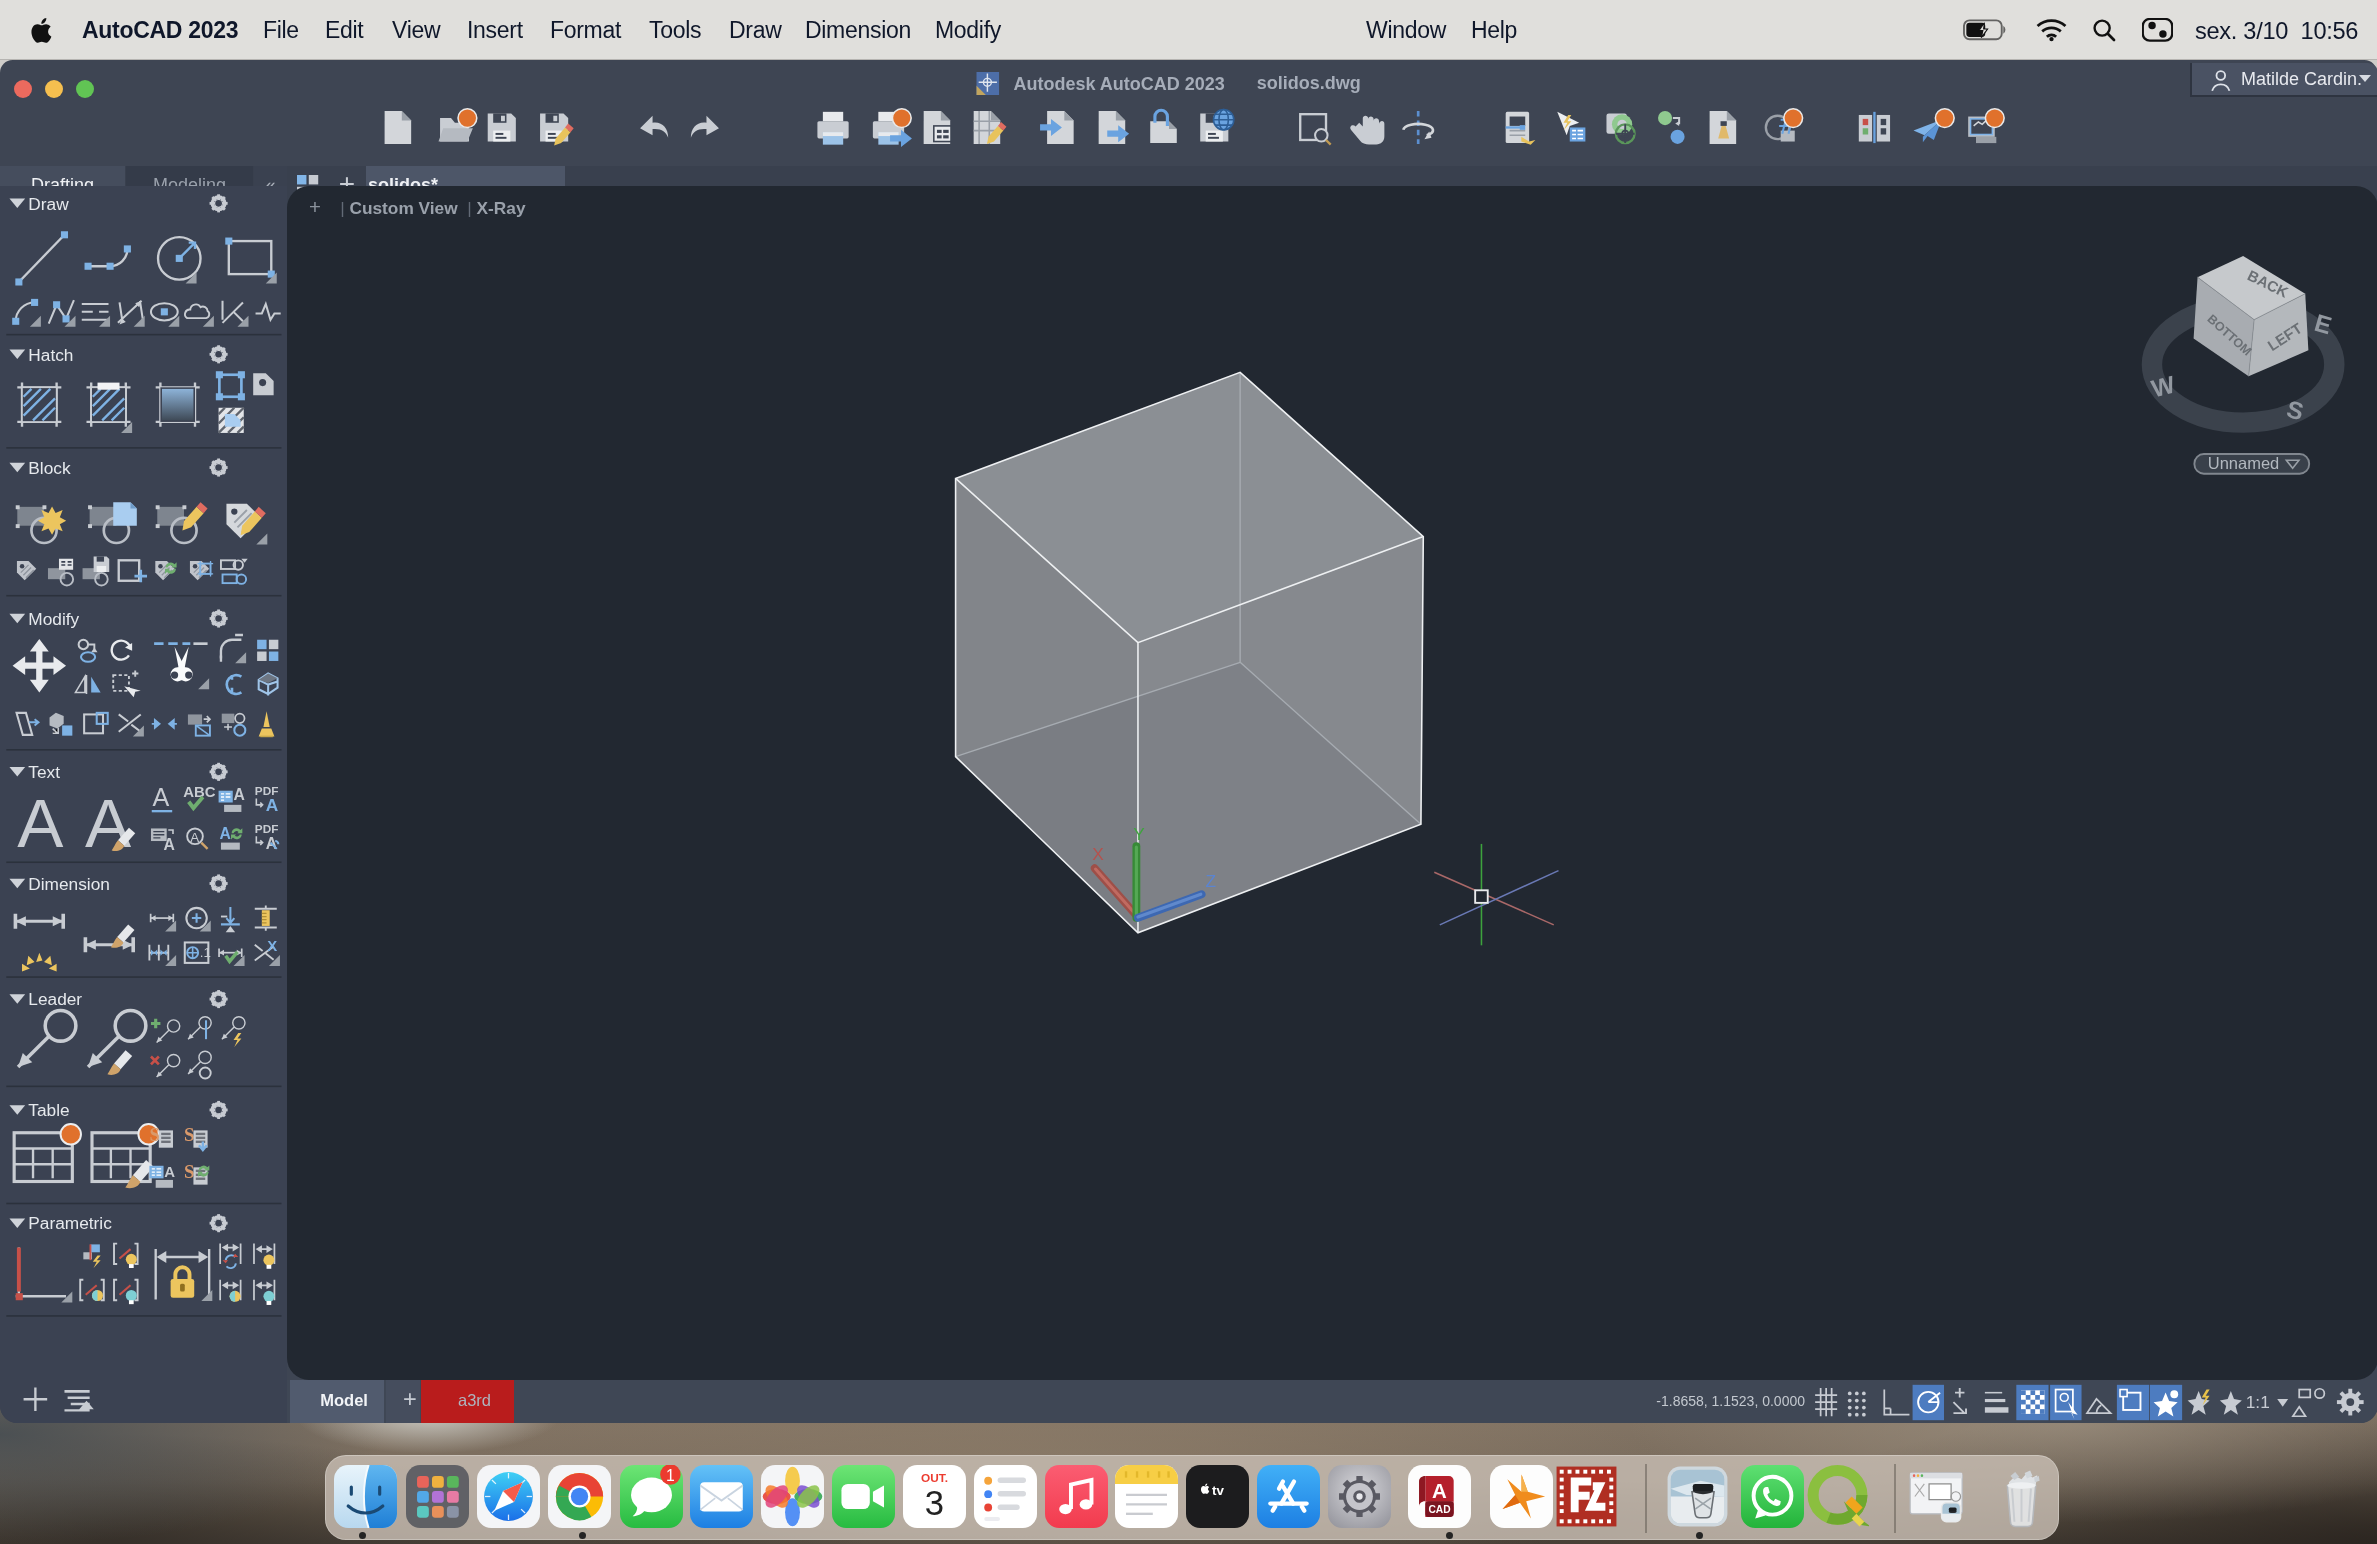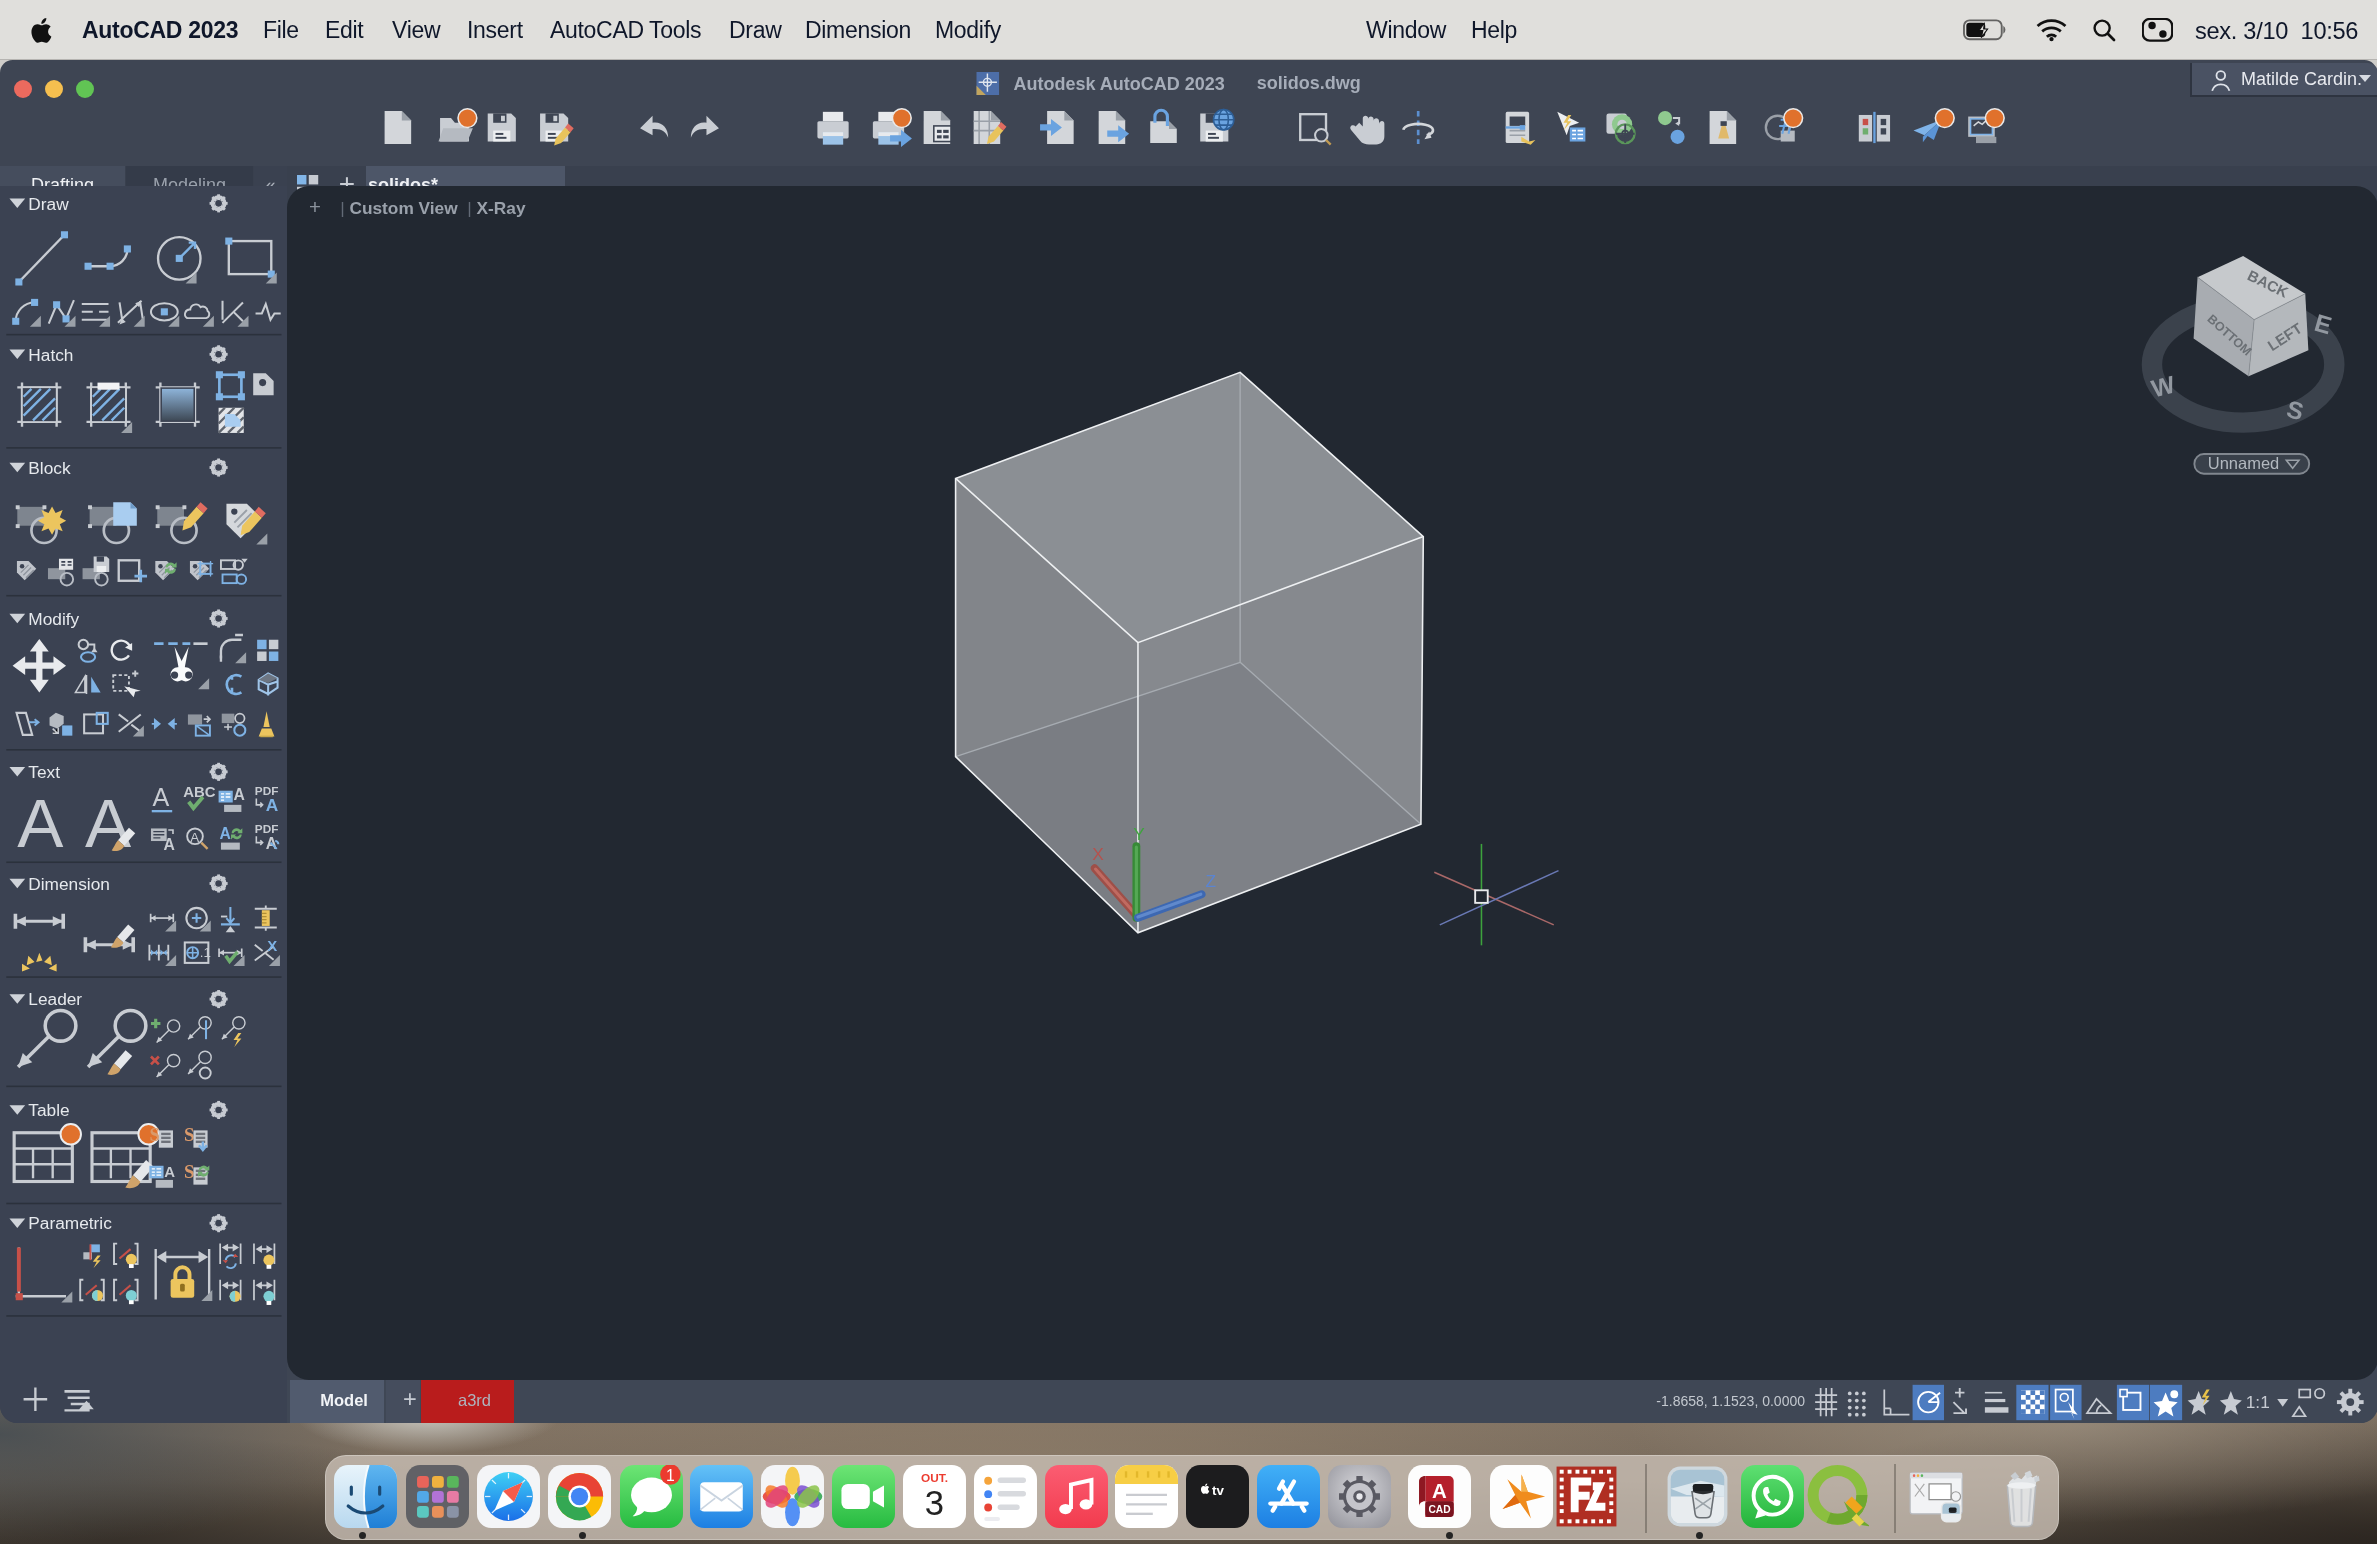--- a/index.html
+++ b/index.html
@@ -64,21 +64,21 @@
 
 <div id="menubar" class="abs">
   <svg class="abs" style="left:30px;top:15px" width="25" height="31" viewBox="0 0 17 20">
     <path fill="#111" d="M12.3 10.6c0-2.1 1.7-3.1 1.8-3.2-1-1.4-2.5-1.6-3-1.7-1.3-.1-2.5.8-3.2.8-.7 0-1.7-.8-2.8-.7-1.4 0-2.7.8-3.4 2.1-1.5 2.6-.4 6.3 1 8.4.7 1 1.5 2.2 2.6 2.1 1-.1 1.4-.7 2.7-.7 1.3 0 1.6.7 2.8.7 1.1 0 1.9-1 2.6-2 .8-1.2 1.1-2.3 1.2-2.4-.1-.1-2.3-.9-2.3-3.4zM10.2 4.2c.6-.7 1-1.7.9-2.7-.9 0-1.9.6-2.5 1.3-.5.6-1 1.6-.9 2.6 1 .1 2-.5 2.5-1.2z"></path>
   </svg>
   <span class="it b" style="left:82px">AutoCAD 2023</span>
   <span class="it" style="left:263px">File</span>
   <span class="it" style="left:325px">Edit</span>
   <span class="it" style="left:392px">View</span>
   <span class="it" style="left:467px">Insert</span>
-  <span class="it" style="left:550px">AutoCAD</span>
+  <span class="it" style="left:550px">Format</span>
   <span class="it" style="left:649px">Tools</span>
   <span class="it" style="left:729px">Draw</span>
   <span class="it" style="left:805px">Dimension</span>
   <span class="it" style="left:935px">Modify</span>
   <span class="it" style="left:1366px">Window</span>
   <span class="it" style="left:1471px">Help</span>
   <span class="it" style="left:2195px;font-size:23.6px;top:18px">sex. 3/10&nbsp;&nbsp;10:56</span>
   <svg class="abs" style="left:1963px;top:18px" width="46" height="23.6" viewBox="0 0 58 30">
     <rect x="1" y="3" width="48" height="24" rx="7" fill="none" stroke="#111" stroke-width="2.4" opacity=".6"></rect>
     <rect x="4" y="6" width="24" height="18" rx="4" fill="#111"></rect>

